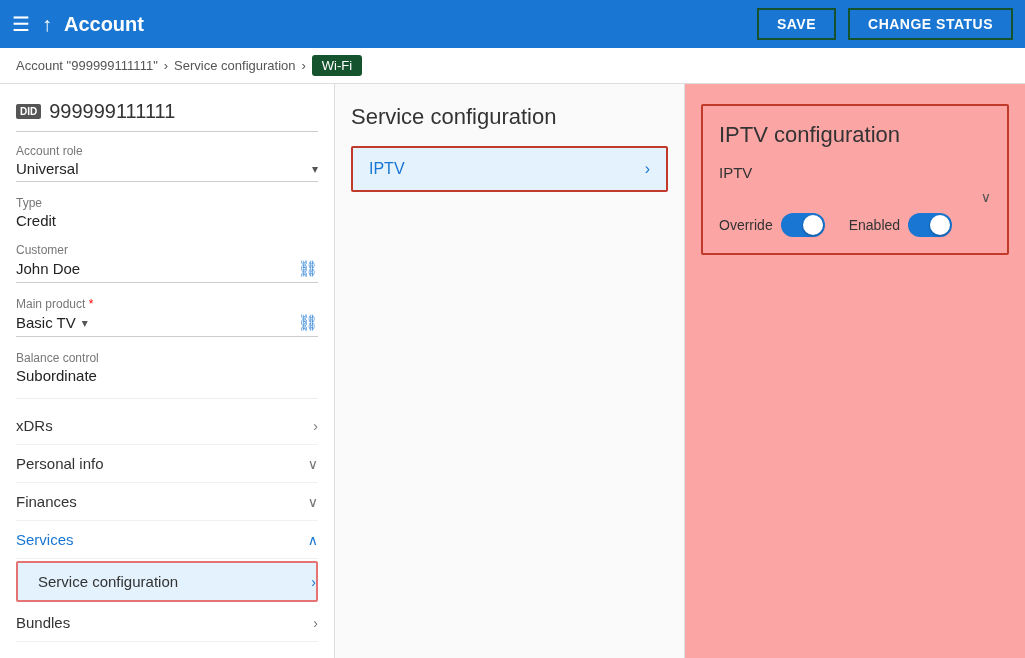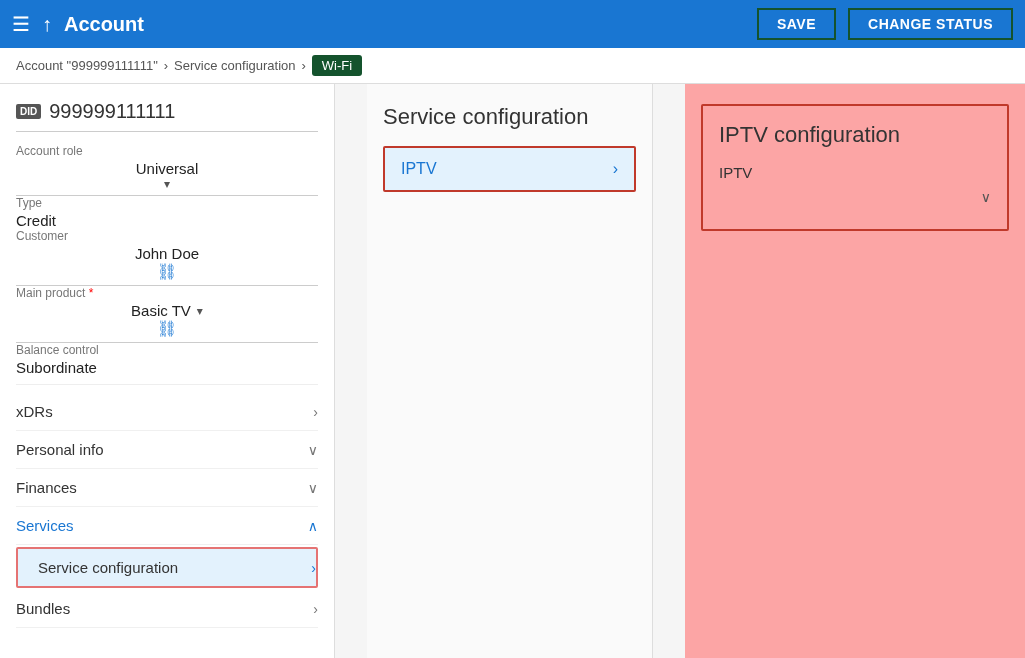--- a/index.html
+++ b/index.html
@@ -48,21 +48,20 @@
       color: white;
       padding: 3px 10px;
       border-radius: 3px;
       font-size: 13px;
     }
 
     
     .main-layout {
       display: flex;
       height: calc(658px - 84px);
-      gap: 32px;
     }
 
     
     .left-panel {
       width: 335px;
       background: white;
       border-right: 1px solid #ddd;
       overflow-y: auto;
       padding: 16px;
     }
@@ -78,31 +77,30 @@
     .did-badge {
       background: #555;
       color: white;
       font-size: 10px;
       padding: 2px 4px;
       border-radius: 2px;
       font-weight: bold;
     }
     .did-value { font-size: 20px; color: #333; }
 
-    .field-group { }
+    .field-group { margin-bottom: 14px; }
     .field-label { font-size: 12px; color: #777; margin-bottom: 2px; }
     .field-label .required { color: red; }
     .field-value { font-size: 15px; color: #222; }
     .field-row {
       display: flex;
       align-items: center;
       justify-content: space-between;
       border-bottom: 1px solid #ccc;
       padding-bottom: 4px;
-      flex-direction: column;
     }
     .field-row-inner { display: flex; align-items: center; gap: 6px; }
     .dropdown-arrow { color: #555; font-size: 12px; cursor: pointer; }
     .link-icon { color: #1976D2; font-size: 16px; cursor: pointer; }
 
     
     .nav-divider { border-top: 1px solid #eee; margin: 8px 0; }
     .nav-item {
       display: flex;
       align-items: center;
@@ -292,16 +290,26 @@
     </div>
   </div>
 
   <div class="right-panel">
     <div class="iptv-config-box">
       <div class="iptv-config-title">IPTV configuration</div>
       <div class="iptv-section-label">IPTV</div>
       <div class="iptv-chevron-row">
         <span class="iptv-chevron">∨</span>
       </div>
+      <div class="iptv-toggles">
+        <div class="toggle-group">
+          <span class="toggle-label">Override</span>
+          <span class="toggle-switch"></span>
+        </div>
+        <div class="toggle-group">
+          <span class="toggle-label">Enabled</span>
+          <span class="toggle-switch"></span>
+        </div>
+      </div>
     </div>
   </div>
 
 </div>
 
 </body></html>

